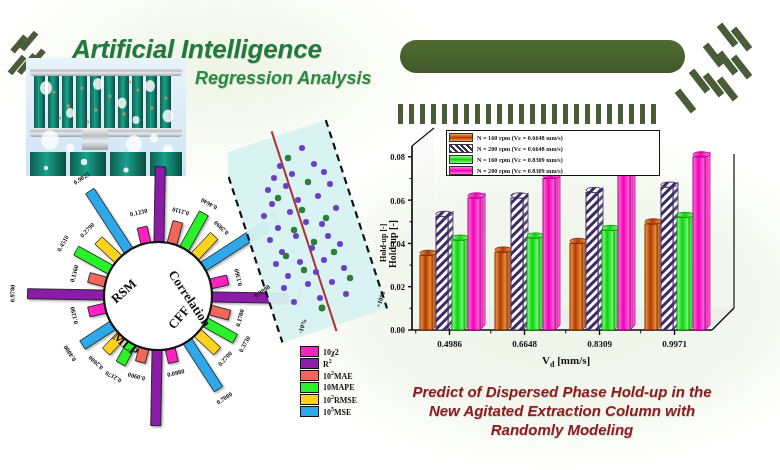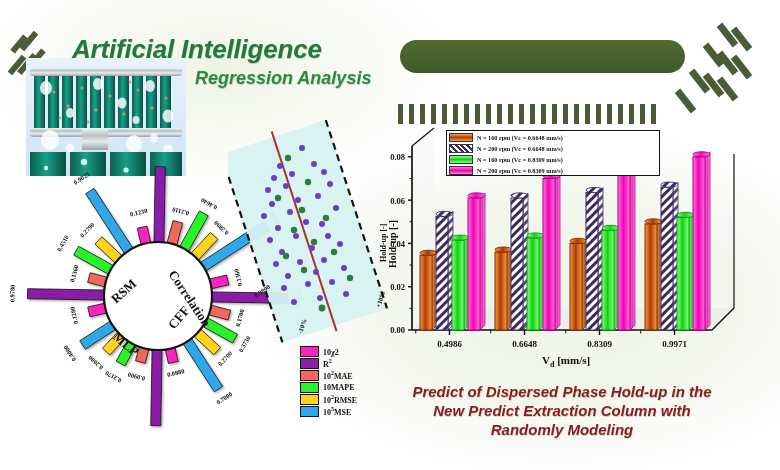--- a/index.html
+++ b/index.html
@@ -531,17 +531,17 @@
         </div>
         <div style="display: flex; align-items: center; height: 10px; margin: 1px 0px 0px 2px;">
           <span style="width: 22px; height: 7px; border: 0.7px solid rgb(51, 51, 51); margin-right: 4px; flex: 0 0 auto; background: linear-gradient(rgb(255, 122, 224), rgb(245, 0, 184), rgb(255, 122, 224));"></span>
           <span class="tiny" style="font-size: 6.2px; white-space: nowrap;">N = 200 rpm (Vc = 0.8309 mm/s)</span>
         </div>
       </div>
   </div>
 
   <div class="h-caption">
     <div>Predict of Dispersed Phase Hold-up in the</div>
-    <div>New Predict Extraction Column with</div>
+    <div>New Agitated Extraction Column with</div>
     <div>Randomly Modeling</div>
   </div>
 
 </div>
 
 </body></html>

